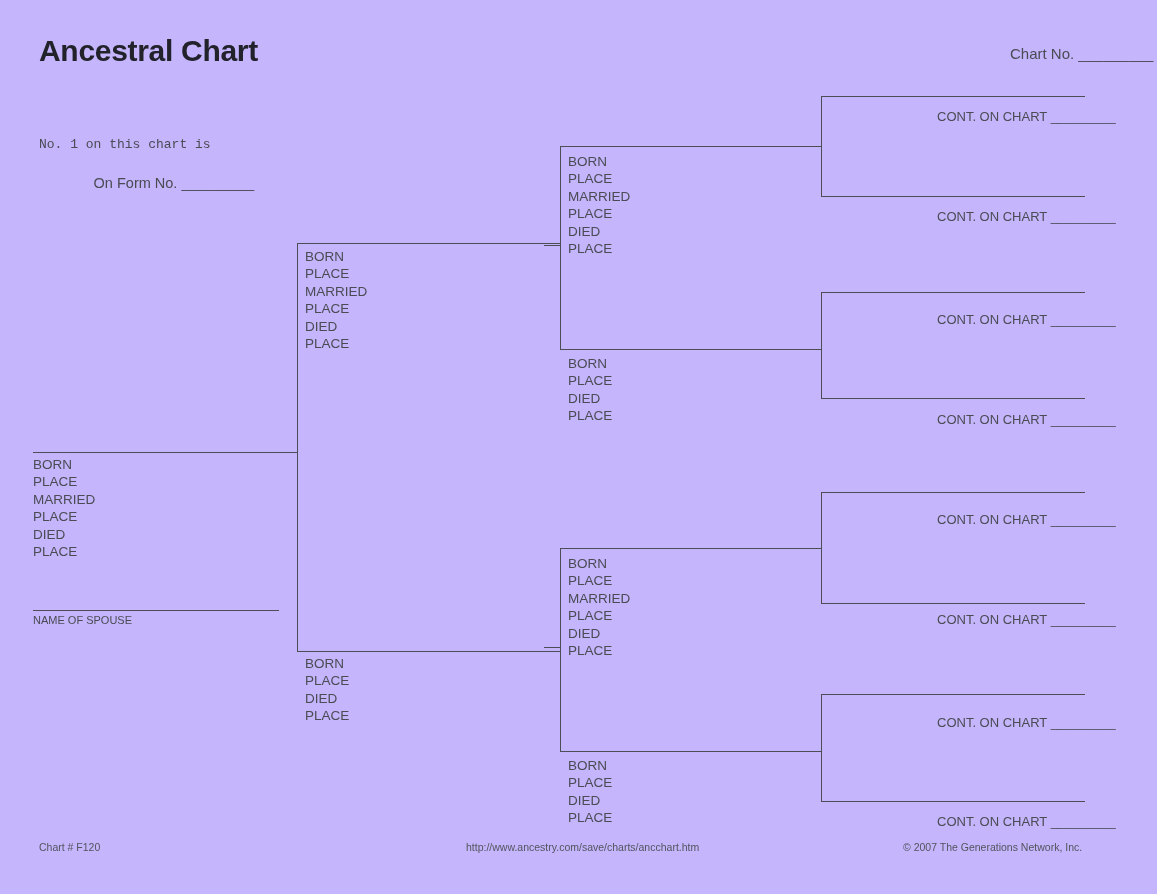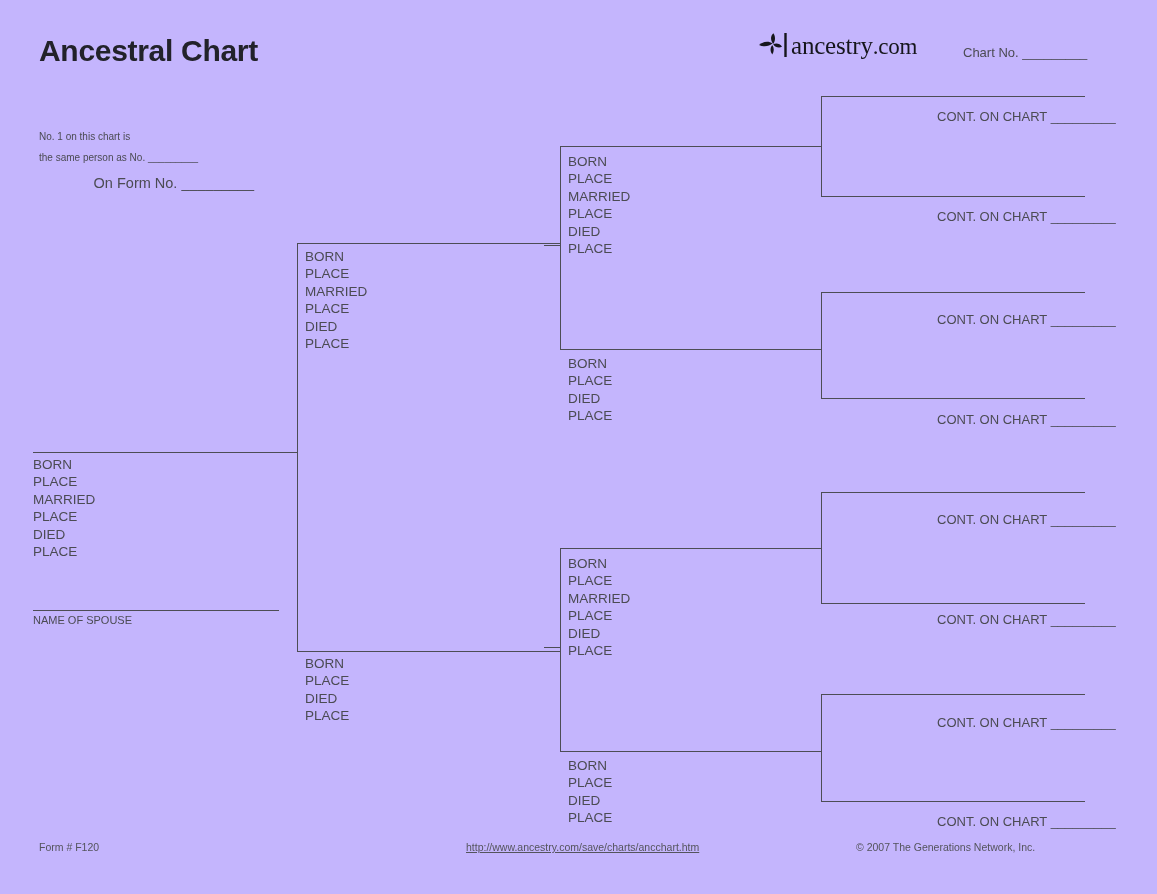--- a/index.html
+++ b/index.html
@@ -48,34 +48,35 @@
     font-size: 25px;
     color: #16161c;
     letter-spacing: -0.2px;
     white-space: nowrap;
     line-height: 1;
   }
   .brand-text .dotcom { font-size: 23px; }
 
   .chart-no {
     position: absolute;
-    left: 963px;
+    left: 1010px;
     top: 45px;
+    font-size: 15px;
+    white-space: nowrap;
+  }
+
+  
+  .note-block {
+    position: absolute;
+    left: 39px;
+    top: 134px;
     font-size: 13px;
-    white-space: nowrap;
-  }
-
-  
-  .note-block {
-    position: absolute;
-    left: 39px;
-    top: 126px;
-    font-size: 10px;
     line-height: 21px;
     white-space: nowrap;
+    font-family: Liberation Mono, monospace;
   }
   .note-line-2 { display: block; }
   .note-chartno {
     position: absolute;
     left: 39px;
     top: 175px;
     width: 215px;
     text-align: right;
     font-size: 14.5px;
     white-space: nowrap;
@@ -116,51 +117,35 @@
 
   
   .footer-item {
     position: absolute;
     top: 841px;
     font-size: 10.5px;
     color: #54545c;
     white-space: nowrap;
   }
   .footer-left  { left: 39px; }
-  .footer-mid   { left: 466px; text-decoration: underline; }
-  .footer-right { left: 856px; }
+  .footer-mid   { left: 466px; }
+  .footer-right { left: 903px; }
 </style>
 </head>
 <body>
 
 <div id="page">
 
   <div class="page-title">Ancestral Chart</div>
 
-  <div class="brand">
-    <span class="brand-mark">
-      <svg viewBox="0 0 34 26" width="34" height="26" aria-hidden="true">
-        <g fill="#16161c">
-          <path d="M2 13 C7 9, 12 9, 15.5 11.6 C12.5 14.2, 6.8 15.4, 2 13 Z"></path>
-          <path d="M15.8 11.4 C13.2 7.6, 13.6 3.6, 16.4 1.2 C18.6 4.2, 18.4 8.6, 16.4 11.8 Z"></path>
-          <path d="M16.2 12.2 C19.4 10.8, 23.2 11.8, 25 14.8 C21.8 16.2, 18 15.2, 16.2 12.2 Z"></path>
-          <path d="M15.2 13.1 C17.2 15.6, 17.3 19.4, 15.3 22.4 C13.1 19.8, 12.9 16.0, 15.2 13.1 Z"></path>
-          <path d="M14.4 13.3 C11.6 15.2, 8.0 15.2, 5.4 13.4 C8.0 11.8, 11.8 11.6, 14.4 13.3 Z" opacity="0"></path>
-          <rect x="27.3" y="1" width="2.4" height="24"></rect>
-        </g>
-      </svg>
-    </span>
-    <span class="brand-text"><span>ancestry</span><span class="dotcom">.com</span></span>
-  </div>
 
   <div class="chart-no">Chart No. _________</div>
 
   <div class="note-block">
     <span>No. 1 on this chart is</span>
-    <span class="note-line-2">the same person as No. _________</span>
   </div>
   <div class="note-chartno">On Form No. _________</div>
 
   <div class="hline" style="left:33px; top:452px; width:264px;"></div>
   <div class="facts" style="left:33px; top:456px;">
     <span>BORN</span>
     <span>PLACE</span>
     <span>MARRIED</span>
     <span>PLACE</span>
     <span>DIED</span>
@@ -253,17 +238,17 @@
   <div class="hline" style="left:821px; top:603px; width:264px;"></div>
   <div class="cont-label" style="left:937px; top:612px;">CONT. ON CHART _________</div>
 
   <div class="hline" style="left:805px; top:751px; width:17px;"></div>
   <div class="vline" style="left:821px; top:694px; height:107px;"></div>
   <div class="hline" style="left:821px; top:694px; width:264px;"></div>
   <div class="cont-label" style="left:937px; top:715px;">CONT. ON CHART _________</div>
   <div class="hline" style="left:821px; top:801px; width:264px;"></div>
   <div class="cont-label" style="left:937px; top:814px;">CONT. ON CHART _________</div>
 
-  <div class="footer-item footer-left">Form # F120</div>
+  <div class="footer-item footer-left">Chart # F120</div>
   <div class="footer-item footer-mid">http://www.ancestry.com/save/charts/ancchart.htm</div>
   <div class="footer-item footer-right">© 2007 The Generations Network, Inc.</div>
 
 </div>
 
 </body></html>

